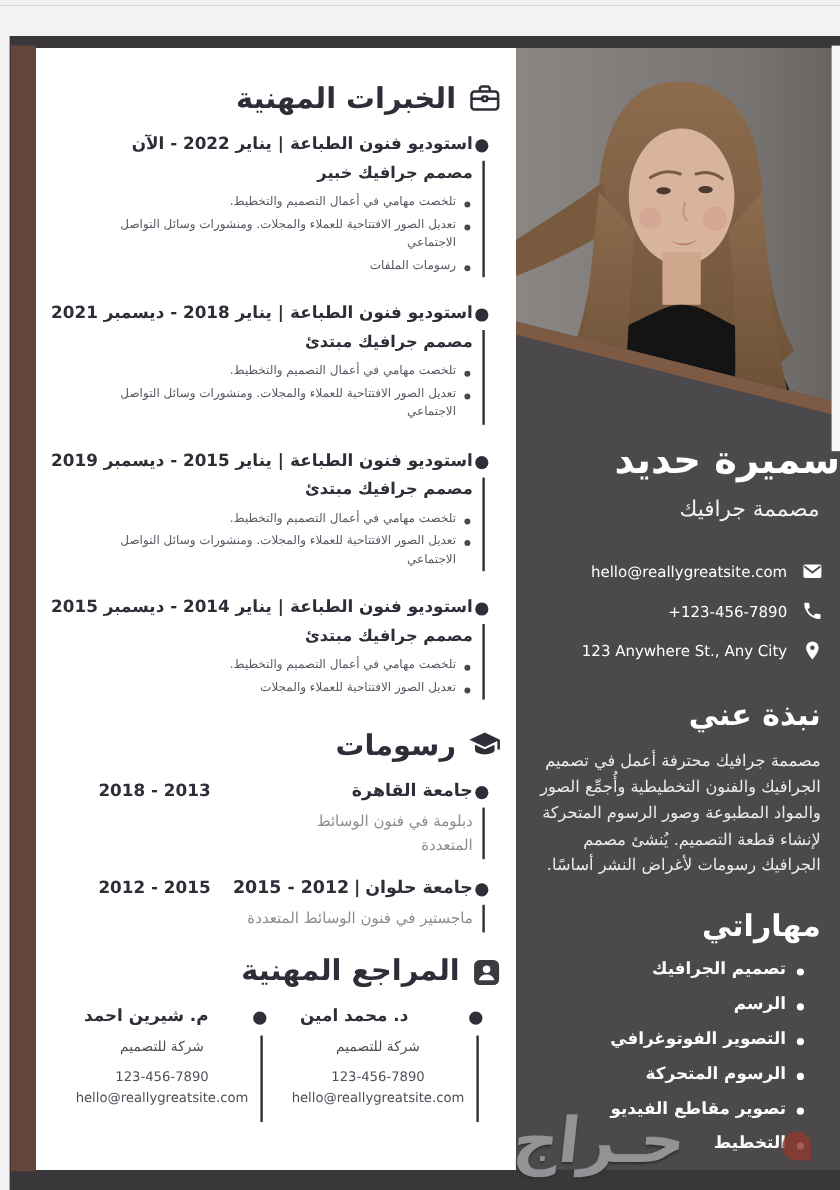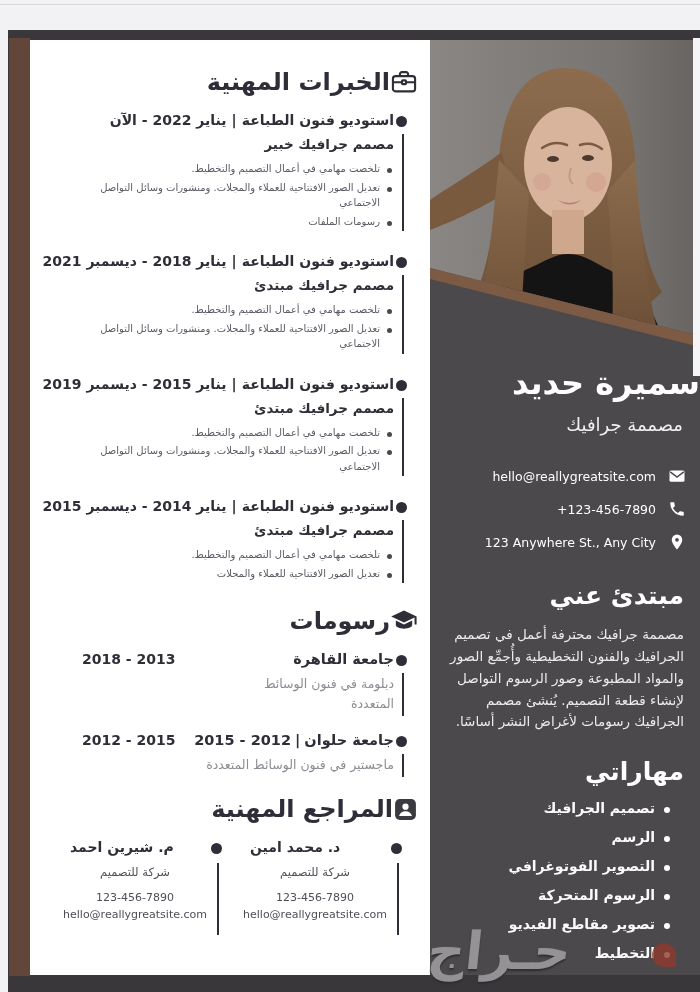--- a/index.html
+++ b/index.html
@@ -17,21 +17,21 @@
   html,body{width:700px;height:992px;overflow:hidden;}
   body{font-family:"DejaVu Sans","Liberation Sans",sans-serif;background:#f2f1f3;position:relative;}
   .topline{position:absolute;left:0;top:4px;width:100%;height:1px;background:#d8d7d9;}
   .card{position:absolute;left:8px;top:30px;width:692px;height:962px;background:var(--frame);}
   .leftstrip{position:absolute;left:1px;top:8px;width:21px;height:938px;background:var(--brown);}
   .page{position:absolute;left:22px;top:10px;width:400px;height:935px;background:var(--white);padding:28px 36px 0 24px;direction:rtl;}
   .sidebar{position:absolute;left:422px;top:10px;width:270px;height:935px;background:var(--side);direction:rtl;color:#fff;}
   .right-edge{position:absolute;right:0;top:8px;width:7px;height:338px;background:#f5f4f6;}
 
   
-  .sec-head{display:flex;align-items:center;gap:0;margin-right:-24px;margin-bottom:16px;}
+  .sec-head{display:flex;align-items:flex-end;gap:10px;margin-right:-24px;margin-bottom:16px;}
   .sec-head .ttl{font-size:24px;font-weight:800;color:var(--ink);letter-spacing:0;}
   .sec-icon{width:28px;height:28px;flex:0 0 auto;display:block;}
 
   
   .xentry{position:relative;margin-bottom:24px;}
   .xentry .dot{position:absolute;right:-13px;top:4px;width:11px;height:11px;border-radius:50%;background:var(--ink);}
   .xentry .tline{position:absolute;right:-10px;top:22px;bottom:-2px;width:2px;background:var(--ink);}
   .xhead{font-size:14px;font-weight:700;color:var(--ink);white-space:nowrap;}
   .xhead .sep{margin:0 5px;}
   .xrole{font-size:13.5px;font-weight:700;color:var(--ink);margin-top:8px;}
@@ -274,22 +274,22 @@
         </div>
         <div class="crow">
           <svg class="cicon" viewBox="0 0 24 24" fill="#ffffff">
             <path d="M12 2a7 7 0 0 0-7 7c0 5.25 7 13 7 13s7-7.75 7-13a7 7 0 0 0-7-7zm0 9.5A2.5 2.5 0 1 1 14.5 9 2.5 2.5 0 0 1 12 11.5z"></path>
           </svg>
           <span class="cval" dir="ltr">123 Anywhere St., Any City</span>
         </div>
       </div>
 
       <div class="about-wrap">
-        <div class="side-h">مبتدئ عني</div>
-        <div class="about-text">مصممة جرافيك محترفة أعمل في تصميم الجرافيك والفنون التخطيطية وأُجمِّع الصور والمواد المطبوعة وصور الرسوم التواصل لإنشاء قطعة التصميم. يُنشئ مصمم الجرافيك رسومات لأغراض النشر أساسًا.</div>
+        <div class="side-h">نبذة عني</div>
+        <div class="about-text">مصممة جرافيك محترفة أعمل في تصميم الجرافيك والفنون التخطيطية وأُجمِّع الصور والمواد المطبوعة وصور الرسوم المتحركة لإنشاء قطعة التصميم. يُنشئ مصمم الجرافيك رسومات لأغراض النشر أساسًا.</div>
       </div>
 
       <div class="skills-wrap">
         <div class="side-h">مهاراتي</div>
         <ul class="skills">
           <li><span class="sdot"></span><span>تصميم الجرافيك</span></li>
           <li><span class="sdot"></span><span>الرسم</span></li>
           <li><span class="sdot"></span><span>التصوير الفوتوغرافي</span></li>
           <li><span class="sdot"></span><span>الرسوم المتحركة</span></li>
           <li><span class="sdot"></span><span>تصوير مقاطع الفيديو</span></li>

